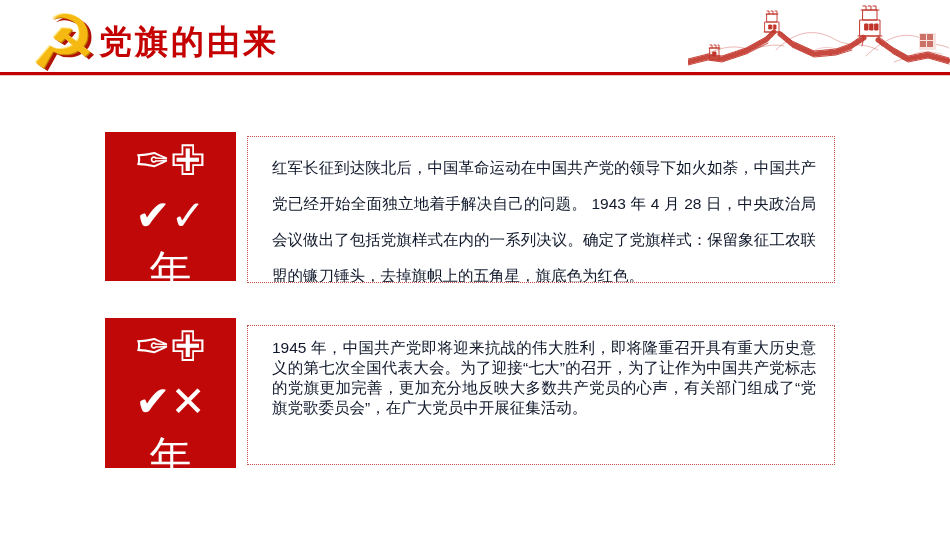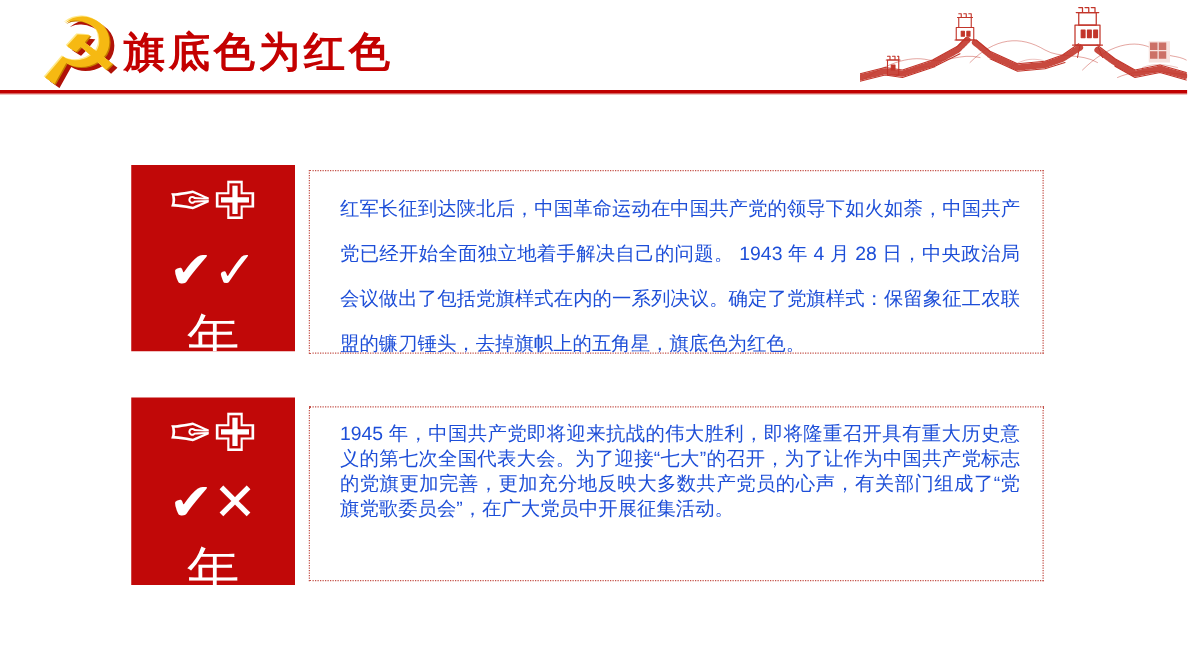--- a/index.html
+++ b/index.html
@@ -43,34 +43,34 @@
     font-size:42px;line-height:53px;height:53px;padding-top:2px;box-sizing:content-box;
   }
   .text-card{
     position:absolute;left:142px;width:588px;border:1px dotted #c4524a;
     box-sizing:border-box;background:#ffffff;overflow:hidden;
   }
   .row1 .text-card{top:4px;height:147px;}
   .row2 .text-card{top:7px;height:140px;}
   .text-card p{
     margin:0;padding:13px 18px 0 24px;
-    font-size:15.5px;line-height:36px;color:#1d4ed8;text-align:justify;
+    font-size:15.5px;line-height:36px;color:#0f172a;text-align:justify;
   }
   .row2 .text-card p{line-height:20px;padding-top:12px;}
 </style>
 </head>
 <body>
 
 <div class="slide">
 
   <div class="emblem">
     <span class="shadow">☭</span>
     <span class="main">☭</span>
   </div>
-  <h1 class="title">旗底色为红色</h1>
+  <h1 class="title">党旗的由来</h1>
 
   <svg class="wall" viewBox="0 0 262 70" preserveAspectRatio="none">
     <g fill="none" stroke="#c2352a" stroke-linecap="round" stroke-linejoin="round">
       <path stroke-width="0.7" opacity="0.5" d="M2,62 C20,50 38,42 55,46 C68,49 80,40 96,44 M88,48 C108,28 128,26 148,38 C160,45 176,40 190,48 M178,54 C198,34 220,28 236,38 C246,44 254,42 261,46 M206,60 C224,52 246,56 261,58"></path>
       <path stroke-width="0.6" opacity="0.4" d="M30,58 C45,52 52,50 60,52 M120,52 C132,44 140,44 152,48 M226,52 C236,48 246,50 254,52"></path>
       <path stroke-width="5" opacity="0.9" stroke-dasharray="1.6 1.4" d="M0,60 L20,55 L34,57 L58,49 L78,38 L86,30 M92,32 L104,42 L126,52 L148,50 L162,45 L176,36 M190,38 L204,48 L220,57 L240,53 L261,59"></path>
       <path stroke-width="0.9" d="M0,57 L20,52 L34,54 L58,46 L78,35 L85,28 M93,30 L104,39 L126,49 L148,47 L162,42 L175,33 M191,35 L204,45 L220,54 L240,50 L261,56 M0,63 L20,58 L34,60 L58,52 L80,41 M104,45 L126,55 L148,53 L164,48 M204,51 L220,60 L240,56 L261,62"></path>
       <g stroke-width="0.9">
         <rect x="22" y="46" width="9" height="12"></rect>
         <path d="M21,46 h11 M22,43 h2 v3 M26,43 h2 v3 M30,43 h1 v3"></path>

